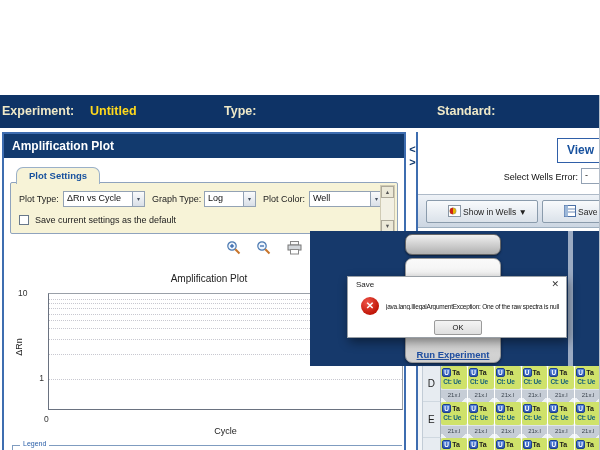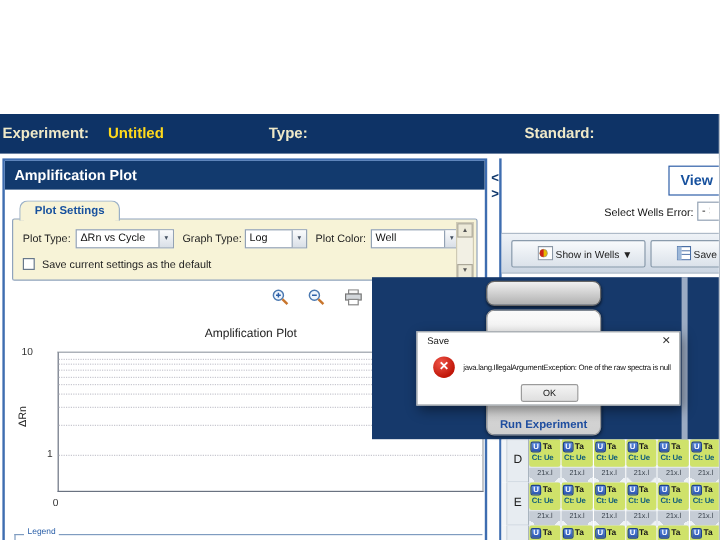--- a/index.html
+++ b/index.html
@@ -124,21 +124,21 @@
   
   #run-overlay { position: absolute; left: 310px; top: 136px; width: 290px; height: 135px;
                  background: #16396b; z-index: 10; }
   #run-btn-top { position: absolute; left: 95px; top: 3px; width: 96px; height: 21px;
                  background: linear-gradient(#f0f0f0, #b0b0b0); border: 1px solid #666;
                  border-radius: 7px; box-shadow: 0 1px 2px rgba(0,0,0,.5); }
   #run-btn-main { position: absolute; left: 95px; top: 27px; width: 96px; height: 105px;
                   background: linear-gradient(#fafafa, #cfcfcf); border: 1px solid #999;
                   border-radius: 7px; display: flex; align-items: flex-end; justify-content: center;
                   padding-bottom: 2px; box-shadow: 0 1px 3px rgba(0,0,0,.5); }
-  #run-label { font-size: 9.5px; font-weight: bold; color: #1f4ea0; white-space: nowrap; }
+  #run-label { font-size: 9.5px; font-weight: bold; color: #1f4ea0; white-space: nowrap; text-decoration: underline; }
   #overlay-strip { position: absolute; left: 258px; top: 0; width: 5px; height: 135px;
                    background: #b3c0d2; opacity: .85; }
 
   
   #error-dialog { position: absolute; left: 347px; top: 181px; width: 220px; height: 62px;
                   background: #fff; border: 1px solid #9aa0a6;
                   box-shadow: 2px 4px 10px rgba(0,0,0,.45); z-index: 20; }
   #dlg-title { position: absolute; left: 8px; top: 3px; font-size: 8px; color: #222; }
   #dlg-close { position: absolute; right: 7px; top: 2px; font-size: 9px; color: #333; cursor: default; }
   #dlg-icon { position: absolute; left: 13px; top: 20px; width: 18px; height: 18px; border-radius: 50%;
@@ -215,20 +215,21 @@
       </span>
 
       <div id="chart-title">Amplification Plot</div>
       <div id="chart">
         <span><div class="gridline" style="top: 85px;"></div><div class="gridline" style="top: 59.7135px;"></div><div class="gridline" style="top: 44.9218px;"></div><div class="gridline" style="top: 34.427px;"></div><div class="gridline" style="top: 26.2865px;"></div><div class="gridline" style="top: 19.6353px;"></div><div class="gridline" style="top: 14.0118px;"></div><div class="gridline" style="top: 9.14044px;"></div><div class="gridline" style="top: 4.84363px;"></div></span>
       </div>
       <span id="ytick-10">10</span>
       <span id="ytick-1">1</span>
       <span id="ylab">ΔRn</span>
       <span id="xtick-0">0</span>
+      <span id="xlab">Cycle</span>
       <div id="legend-box"></div>
       <span id="legend-label">Legend</span>
     </div>
 
     <span class="collapse-arrow" id="collapse-left">&lt;</span>
     <span class="collapse-arrow" id="collapse-right">&gt;</span>
 
     <div id="right-panel">
       <div id="tab-second">View</div>
       <span id="select-wells-label">Select Wells Error:</span>

